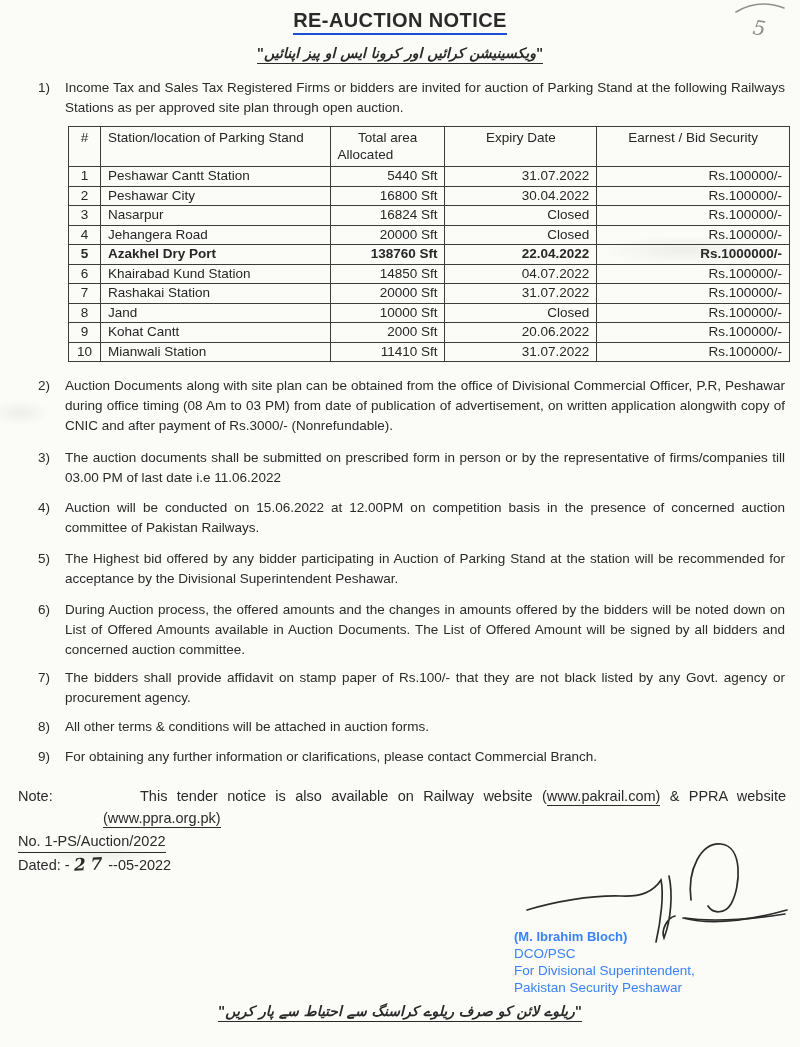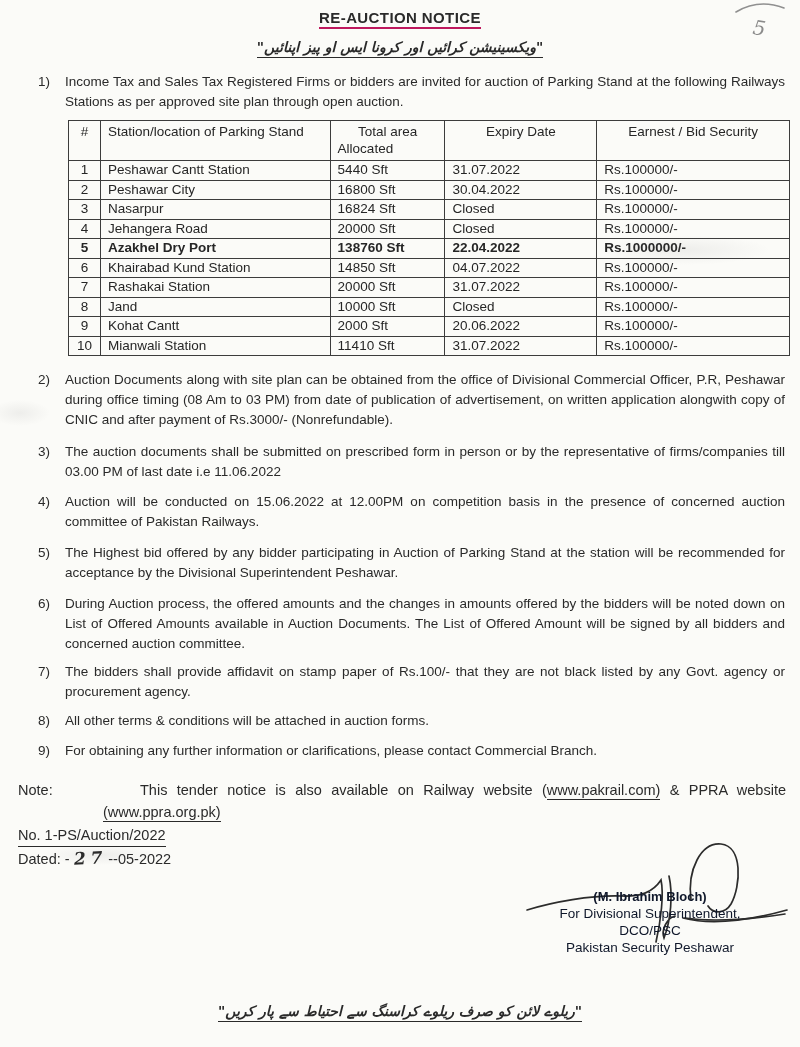--- a/index.html
+++ b/index.html
@@ -9,22 +9,22 @@
     color:#2a2a2a;
     font-family:"Liberation Sans", sans-serif;
     position:relative;
     overflow:hidden;
   }
   .smudge{position:absolute;border-radius:50%;background:radial-gradient(closest-side,rgba(120,120,120,.10),rgba(120,120,120,0));pointer-events:none;}
   .page{padding-top:9px;}
 
   .title-wrap{text-align:center;}
   .title{
-    display:inline-block;font-weight:bold;font-size:15px;letter-spacing:.4px;
-    border-bottom:2px solid #be185d;padding-bottom:1px;
+    display:inline-block;font-weight:bold;font-size:20px;letter-spacing:.4px;
+    border-bottom:2px solid #1d4ed8;padding-bottom:1px;
   }
   .urdu-sub-wrap{text-align:center;margin-top:9px;}
   .urdu-sub{
     display:inline-block;font-size:14px;font-weight:bold;font-style:italic;
     border-bottom:1.5px solid #2a2a2a;padding-bottom:2px;
     font-family:"DejaVu Sans", sans-serif;
   }
 
   .list{margin-top:14px;}
   .item{display:flex;margin:0 15px 12px 38px;font-size:13.5px;line-height:20px;}
@@ -42,21 +42,21 @@
 
   table.auction{
     border-collapse:collapse;margin:0 0 14px 68px;width:722px;
     font-size:13.5px;color:#262626;
   }
   table.auction th, table.auction td{
     border:1.4px solid #3c3c3c;padding:1px 7px;line-height:16.5px;
   }
   table.auction th{font-weight:normal;text-align:center;vertical-align:top;padding-top:3px;padding-bottom:3px;}
   th.jh{text-align:justify;text-align-last:left;}
-  td.c{text-align:left;}
+  td.c{text-align:right;}
   td.n{text-align:center;}
   td.station{text-align:left;padding-left:10px;}
   tr.bold-row td{font-weight:bold;}
   tr.tall td{padding-top:3px;padding-bottom:3px;}
 
   .note{display:flex;margin:18px 14px 0 18px;font-size:14.5px;line-height:22px;gap:28px;}
   .note .note-label{width:57px;flex:none;}
   .note .note-body{flex:1;}
   .note .l1{text-align:justify;text-align-last:justify;margin-left:37px;}
   .u{border-bottom:1.3px solid #2a2a2a;padding-bottom:.5px;}
@@ -64,22 +64,22 @@
   .refblock{margin:3px 0 0 18px;font-size:14.5px;line-height:19px;}
   .refno{display:inline-block;border-bottom:1.4px solid #2a2a2a;padding-bottom:1px;}
   .dated{margin-top:2px;}
   .hw-date{
     display:inline-block;font-family:"DejaVu Serif", serif;font-style:italic;font-weight:bold;
     font-size:17px;letter-spacing:5px;transform:rotate(-3deg);margin:0 1px 0 4px;
   }
 
   .signature{position:absolute;left:523px;top:838px;width:270px;height:120px;pointer-events:none;}
   .signatory{
-    position:absolute;top:888px;right:14px;width:272px;text-align:center;
-    font-size:13.5px;line-height:17px;color:#0f172a;
+    position:absolute;top:928px;right:14px;width:272px;
+    font-size:13.5px;line-height:17px;color:#3b82f6;
   }
   .signatory .name{font-weight:bold;font-size:13px;}
 
   .urdu-footer-wrap{position:absolute;top:1002px;left:0;width:100%;text-align:center;}
   .urdu-footer{
     display:inline-block;font-size:14px;font-weight:bold;font-style:italic;
     border-bottom:1.4px solid #2a2a2a;padding-bottom:2px;
     font-family:"DejaVu Sans", sans-serif;
   }
 
@@ -261,22 +261,22 @@
       <path d="M4 72 C30 64, 68 57, 98 58 C118 59, 130 54, 138 42 C141 56, 138 82, 133 104"></path>
       <path d="M146 38 C150 56, 148 82, 141 100 C138 92, 144 80, 152 78"></path>
       <path d="M168 62 C164 32, 178 4, 198 6 C220 8, 218 48, 208 66 C202 76, 190 76, 185 68"></path>
       <path d="M160 80 C190 88, 228 82, 264 72"></path>
       <path d="M162 80 C195 85, 235 80, 262 76"></path>
     </g>
   </svg>
 
   <div class="signatory">
     <div class="name">(M. Ibrahim Bloch)</div>
+    <div>DCO/PSC</div>
     <div>For Divisional Superintendent,</div>
-    <div>DCO/PSC</div>
     <div>Pakistan Security Peshawar</div>
   </div>
 
   <div class="urdu-footer-wrap">
     <span class="urdu-footer" dir="rtl">"ریلوے لائن کو صرف ریلوے کراسنگ سے احتیاط سے پار کریں"</span>
   </div>
 
 </div>
 
 </body></html>

